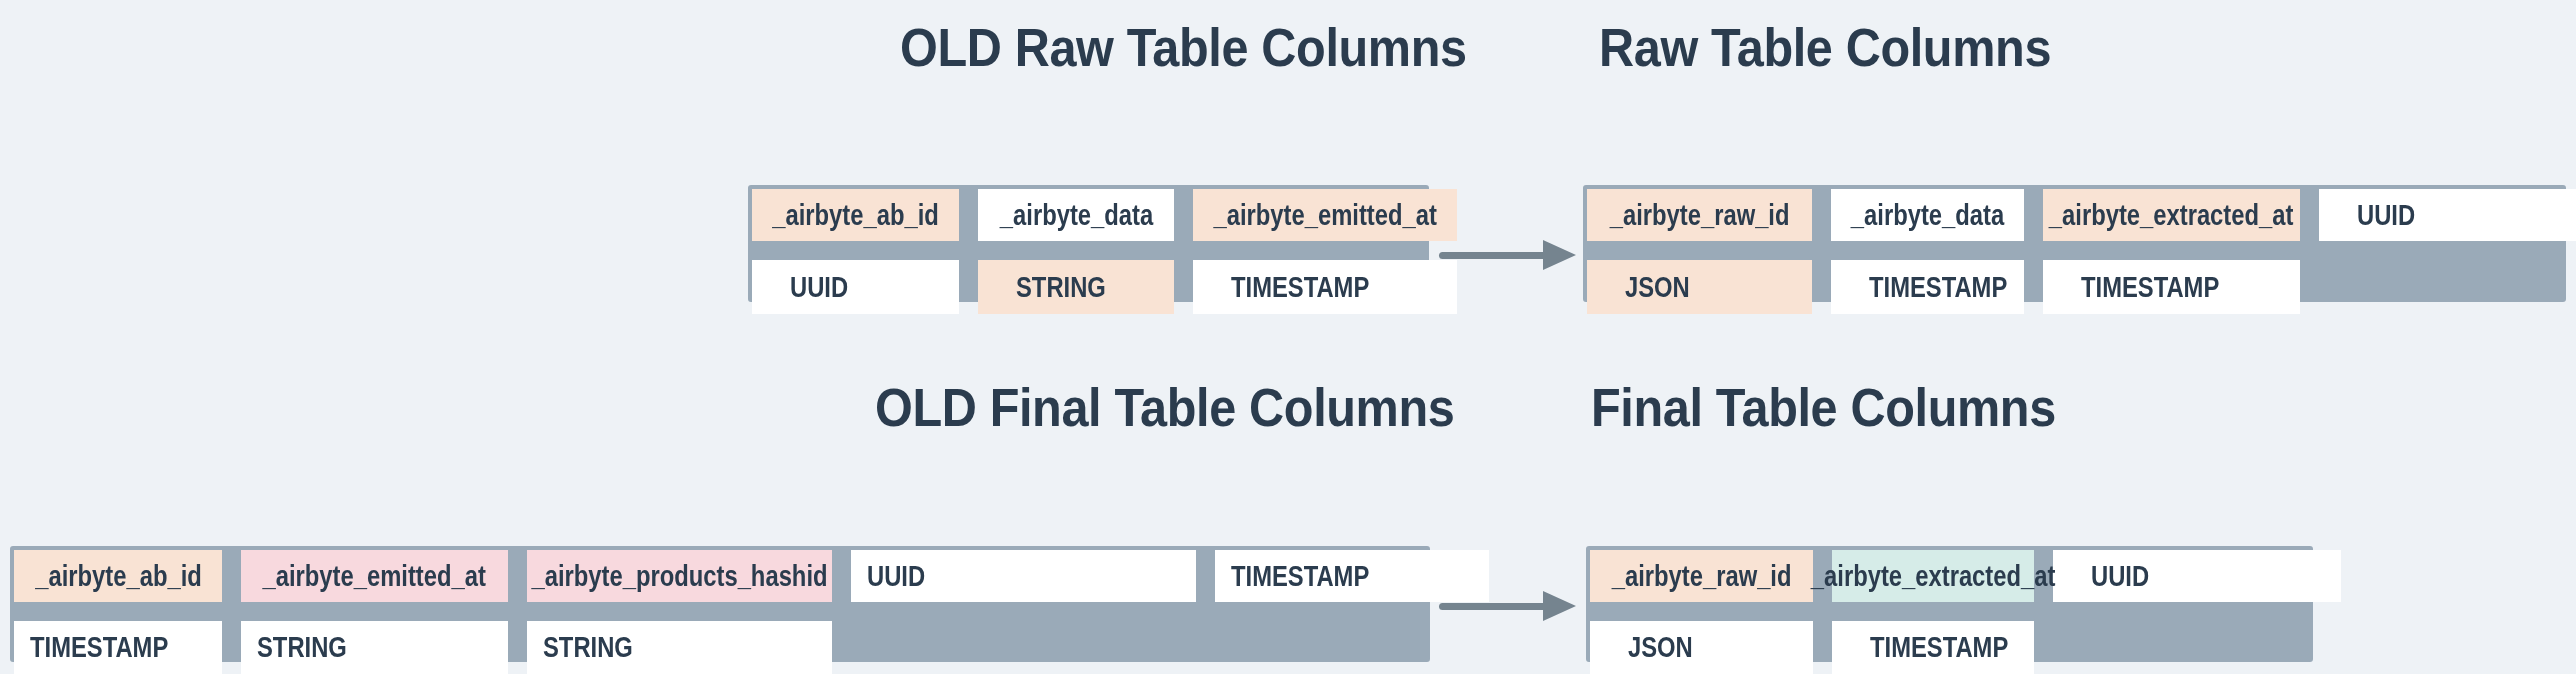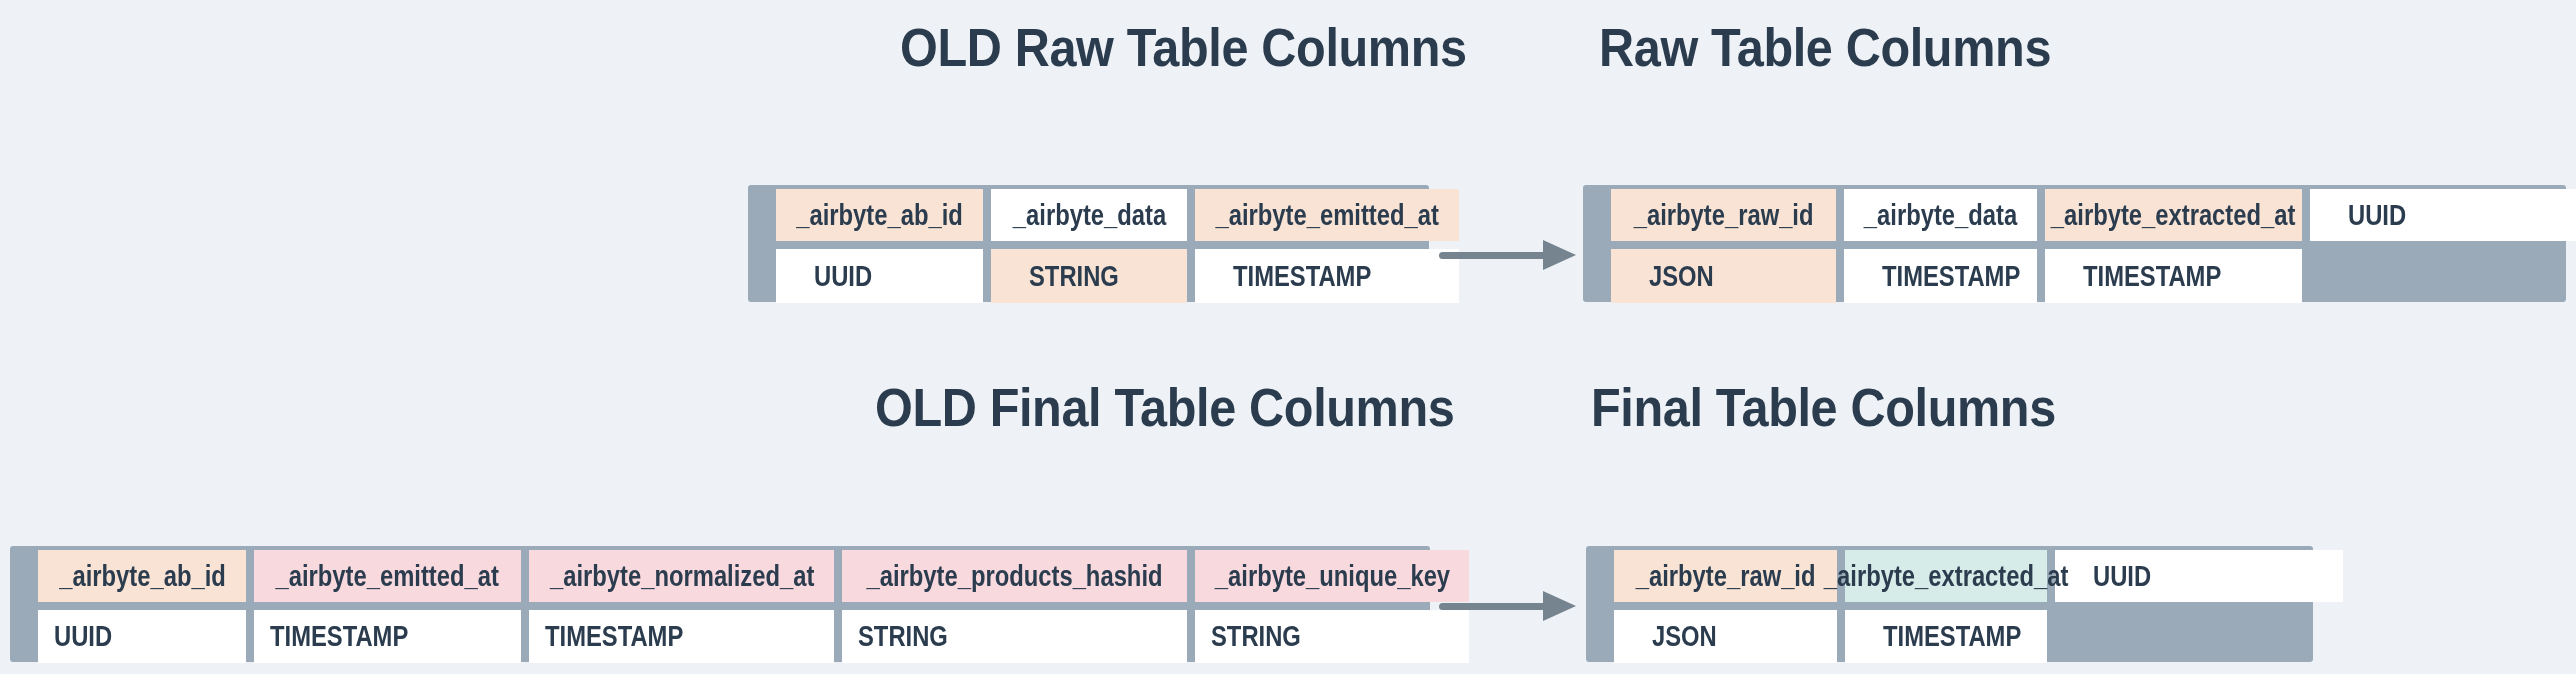--- a/index.html
+++ b/index.html
@@ -23,26 +23,25 @@
     font-weight: 700;
     letter-spacing: -0.4px;
     color: var(--ink, #2b3c4e);
     white-space: nowrap;
     transform: scaleX(0.9);
     transform-origin: 0 50%;
   }
   .tbl {
     position: absolute;
     display: grid;
-    gap: 8px;
+    gap: 19px;
     box-sizing: border-box;
     border: 4.4px solid var(--border, #9aaab8);
     background: var(--border, #9aaab8);
     border-radius: 3px;
-    padding-left: 24px;
   }
   .tbl-old-raw  { left: 748px; top: 185px; width: 681px;  height: 117px;
                   grid-template-columns: 207px 196px 264px; grid-template-rows: 52px 54px; }
   .tbl-raw      { left: 1583px; top: 185px; width: 983px; height: 117px;
                   grid-template-columns: 225px 193px 257px 290px; grid-template-rows: 52px 54px; }
   .tbl-old-final{ left: 10.2px;   top: 546px; width: 1420px; height: 116px;
                   grid-template-columns: 208px 267px 305px 345px 274px; grid-template-rows: 52px 53px; }
   .tbl-final    { left: 1586px; top: 546px; width: 727px; height: 116px;
                   grid-template-columns: 223px 202px 288px; grid-template-rows: 52px 53px; }
   .cell {
@@ -143,27 +142,21 @@
   </div>
 
   <div class="tbl tbl-old-final">
     <div class="cell hdr bg-peach">
         <span class="t">_airbyte_ab_id</span>
       </div>
     <div class="cell hdr bg-pink">
         <span class="t">_airbyte_emitted_at</span>
       </div>
     <div class="cell hdr bg-pink">
-        <span class="t">_airbyte_normalized_at</span>
-      </div>
-    <div class="cell hdr bg-pink">
         <span class="t">_airbyte_products_hashid</span>
-      </div>
-    <div class="cell hdr bg-pink">
-        <span class="t">_airbyte_unique_key</span>
       </div>
     <div class="cell val bg-white">
         <span class="t">UUID</span>
       </div>
     <div class="cell val bg-white">
         <span class="t">TIMESTAMP</span>
       </div>
     <div class="cell val bg-white">
         <span class="t">TIMESTAMP</span>
       </div>

